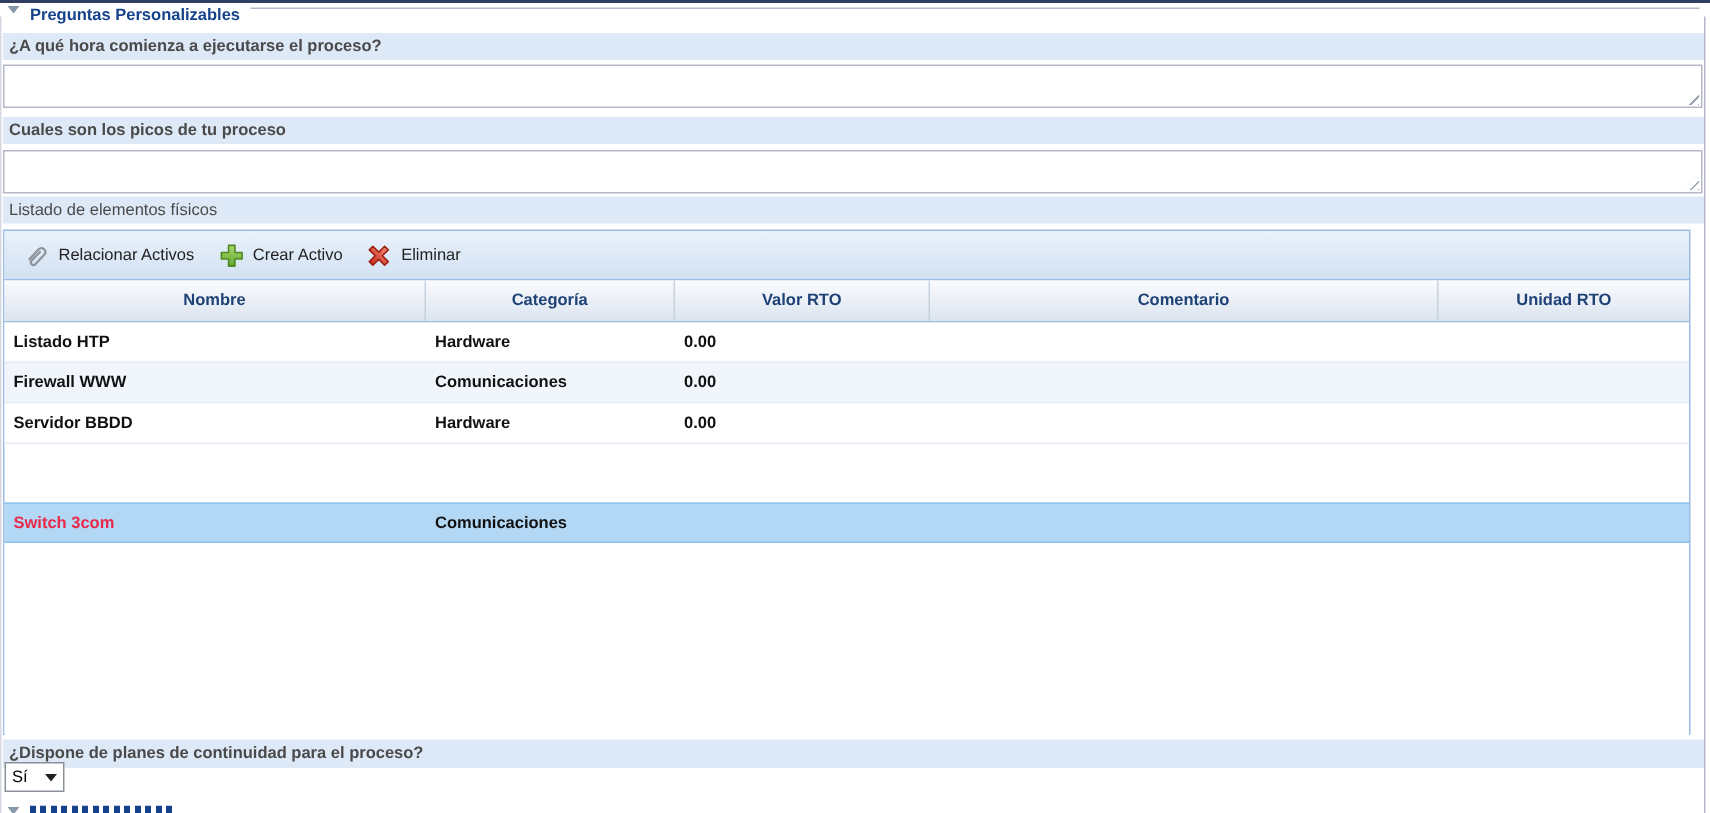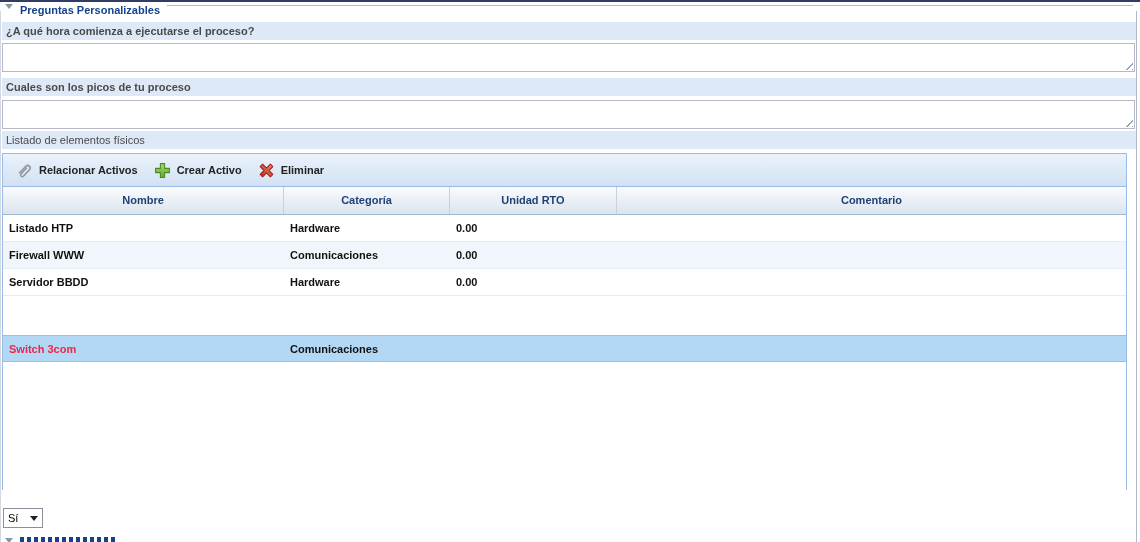--- a/index.html
+++ b/index.html
@@ -27,21 +27,21 @@
   .tawrap textarea{width:100%;height:100%;box-sizing:border-box;border:1px solid var(--field-border);
     background:#fff;resize:none;font-family:"Liberation Sans","DejaVu Sans",sans-serif;font-size:11px;outline:none;}
   .grip{position:absolute;right:2px;bottom:2px;width:11px;height:11px;cursor:nwse-resize;
     background:repeating-linear-gradient(-45deg,#9aa6b2 0 1px,transparent 1px 4px);
     clip-path:polygon(100% 0,100% 100%,0 100%);}
   
   .grid{position:absolute;left:2px;top:153px;width:1125px;height:337px;box-sizing:border-box;
     border:1px solid var(--grid-border);background:#fff;}
   .toolbar{height:32px;border-bottom:1px solid var(--grid-border);
     background:linear-gradient(#eaf2fc,#d2e1f2);display:flex;align-items:center;padding-left:5px;}
-  .tbtn{display:flex;align-items:center;gap:6px;padding:3px 8px;font-weight:bold;color:var(--toolbar-text);
+  .tbtn{display:flex;align-items:center;gap:6px;padding:3px 8px;font-weight:normal;color:var(--toolbar-text);
     cursor:pointer;border-radius:3px;}
   .ghead{display:flex;height:27px;border-bottom:1px solid #9ebbd4;
     background:linear-gradient(#fafbfd,#dbe4ef);}
   .hcell{box-sizing:border-box;border-right:1px solid #c6d2de;text-align:center;line-height:26px;
     font-weight:bold;color:var(--header-text);cursor:pointer;overflow:hidden;white-space:nowrap;}
   .hcell:last-child{border-right:none;}
   .c1{width:281px;} .c2{width:166px;} .c3{width:170px;} .c4{width:167px;} .c5{flex:1;}
   .grow{display:flex;height:27px;box-sizing:border-box;border-bottom:1px solid #e4ebf3;
     background:#fff;font-weight:bold;color:#111;cursor:pointer;}
   .grow.stripe{background:var(--row-stripe);}
@@ -126,22 +126,23 @@
             <path d="M6.4 1.2 h3.2 v5.2 h5.2 v3.2 h-5.2 v5.2 h-3.2 v-5.2 h-5.2 v-3.2 h5.2 z" fill="url(#gr)" stroke="#9d2012" stroke-width="1" stroke-linejoin="round"></path>
           </g>
         </svg>
         <span>Eliminar</span>
       </div>
     </div>
 
     <div class="ghead">
       <div class="hcell c1">Nombre</div>
       <div class="hcell c2">Categoría</div>
+      <div class="hcell c3">Valor RTO</div>
+      <div class="hcell c5">Comentario</div>
       <div class="hcell c4">Unidad RTO</div>
-      <div class="hcell c5">Comentario</div>
     </div>
 
     <div class="gbody">
       <div class="grow">
         <div class="gcell c1">Listado HTP</div>
         <div class="gcell c2">Hardware</div>
         <div class="gcell c3">0.00</div>
         <div class="gcell c4"></div>
         <div class="gcell c5"></div>
       </div>
@@ -163,20 +164,21 @@
         <div class="gcell c1 alert-name">Switch 3com</div>
         <div class="gcell c2">Comunicaciones</div>
         <div class="gcell c3"></div>
         <div class="gcell c4"></div>
         <div class="gcell c5"></div>
       </div>
       <div class="gfill"></div>
     </div>
   </div>
 
+  <div class="qbar bold" style="top:493px;height:19px;line-height:19px;">¿Dispone de planes de continuidad para el proceso?</div>
   <div class="selectbox">
     <span class="val">Sí</span>
     <span class="caret"></span>
   </div>
 
   <div class="partial">
     <span class="tri-down"></span>
     <span class="letters"></span>
   </div>
 

